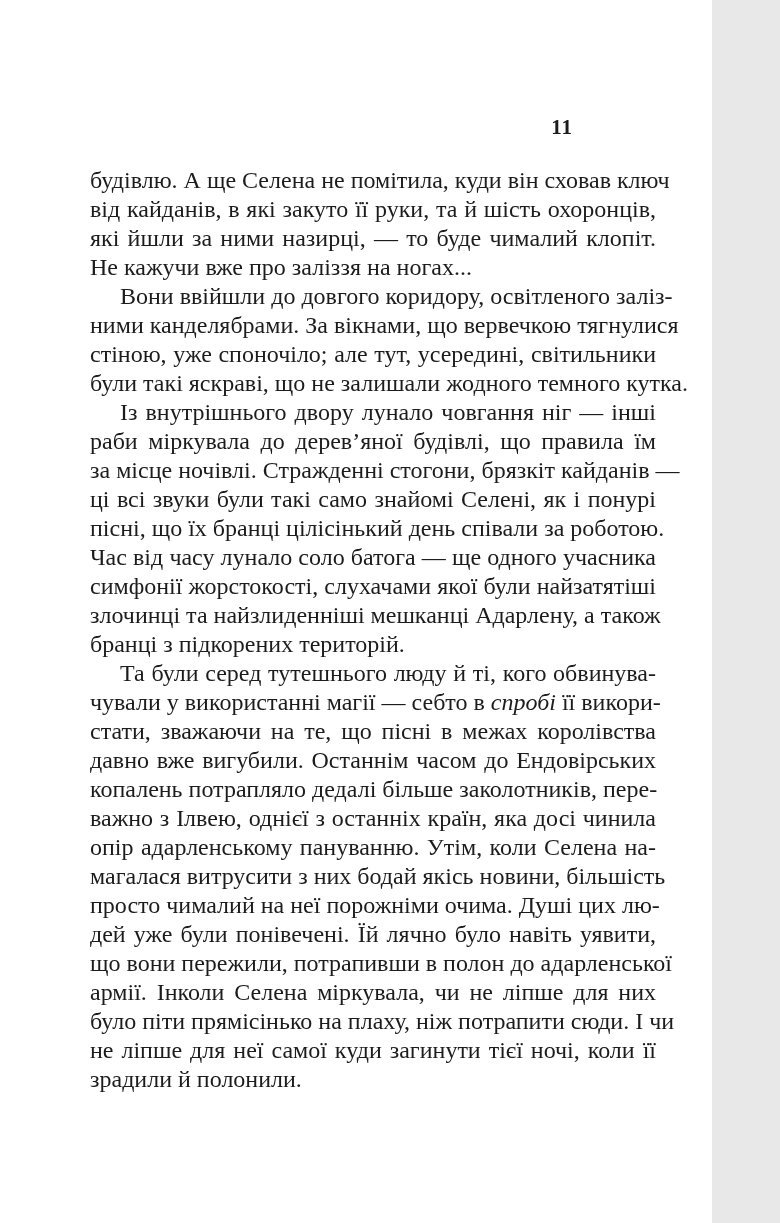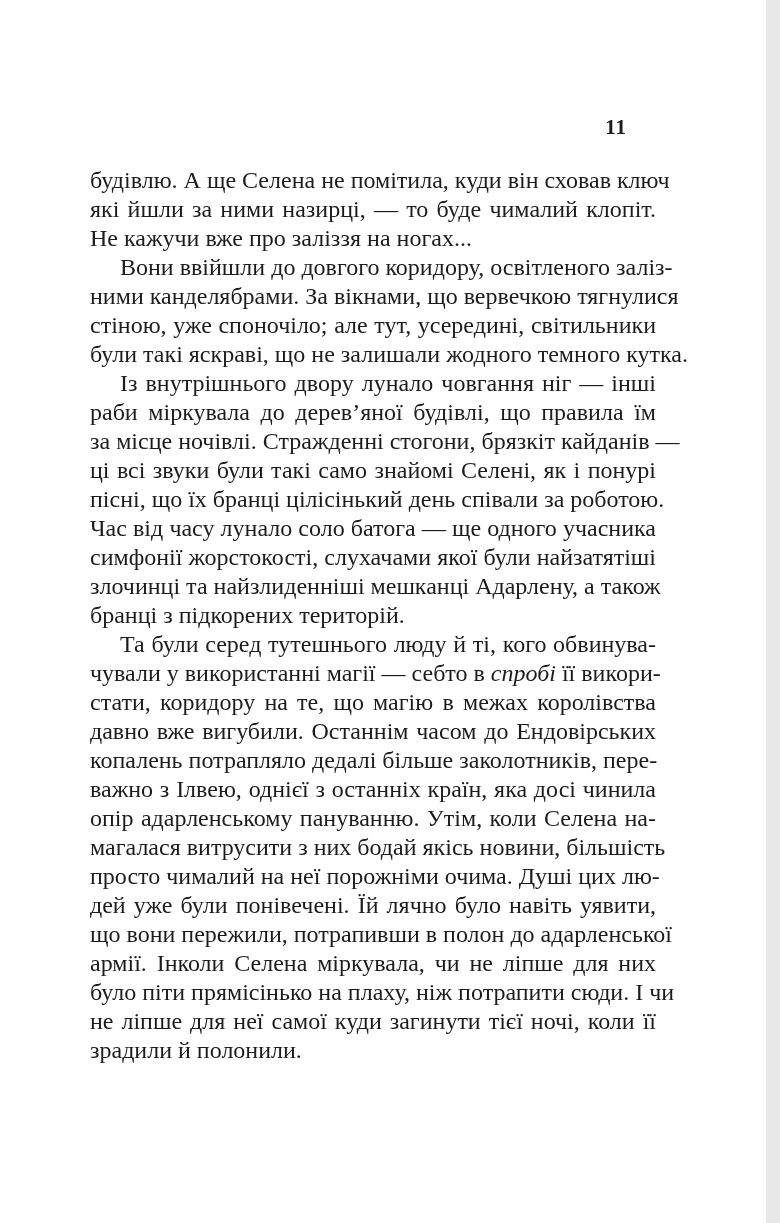--- a/index.html
+++ b/index.html
@@ -2,21 +2,21 @@
 <html><head>
 <meta charset="utf-8">
 <style>
   html, body {
     margin: 0;
     padding: 0;
     background: #e8e8e8;
   }
   .page {
     position: relative;
-    width: 766px;
+    width: 712px;
     height: 1223px;
     background: #ffffff;
     overflow: hidden;
     font-family: "Liberation Serif", "DejaVu Serif", serif;
     color: #1c1c1c;
   }
   .folio {
     position: absolute;
     top: 117px;
     right: 139px;
@@ -54,20 +54,21 @@
   }
 </style>
 </head>
 <body>
 
 <div class="page">
   <div class="folio">11</div>
   <div class="text-block" id="text-block">
       <div class="paragraph">
         <div class="line first">будівлю. А ще Селена не помітила, куди він сховав ключ</div>
+        <div class="line">від кайданів, в які закуто її руки, та й шість охоронців,</div>
         <div class="line">які йшли за ними назирці, — то буде чималий клопіт.</div>
         <div class="line last">Не кажучи вже про заліззя на ногах...</div>
       </div>
       <div class="paragraph indent">
         <div class="line first">Вони ввійшли до довгого коридору, освітленого заліз-</div>
         <div class="line">ними канделябрами. За вікнами, що вервечкою тягнулися</div>
         <div class="line">стіною, уже споночіло; але тут, усередині, світильники</div>
         <div class="line last">були такі яскраві, що не залишали жодного темного кутка.</div>
       </div>
       <div class="paragraph indent">
@@ -77,21 +78,21 @@
         <div class="line">ці всі звуки були такі само знайомі Селені, як і понурі</div>
         <div class="line">пісні, що їх бранці цілісінький день співали за роботою.</div>
         <div class="line">Час від часу лунало соло батога — ще одного учасника</div>
         <div class="line">симфонії жорстокості, слухачами якої були найзатятіші</div>
         <div class="line">злочинці та найзлиденніші мешканці Адарлену, а також</div>
         <div class="line last">бранці з підкорених територій.</div>
       </div>
       <div class="paragraph indent">
         <div class="line first">Та були серед тутешнього люду й ті, кого обвинува-</div>
         <div class="line">чували у використанні магії — себто в <i>спробі</i> її викори-</div>
-        <div class="line">стати, коридору на те, що магію в межах королівства</div>
+        <div class="line">стати, зважаючи на те, що пісні в межах королівства</div>
         <div class="line">давно вже вигубили. Останнім часом до Ендовірських</div>
         <div class="line">копалень потрапляло дедалі більше заколотників, пере-</div>
         <div class="line">важно з Ілвею, однієї з останніх країн, яка досі чинила</div>
         <div class="line">опір адарленському пануванню. Утім, коли Селена на-</div>
         <div class="line">магалася витрусити з них бодай якісь новини, більшість</div>
         <div class="line">просто чималий на неї порожніми очима. Душі цих лю-</div>
         <div class="line">дей уже були понівечені. Їй лячно було навіть уявити,</div>
         <div class="line">що вони пережили, потрапивши в полон до адарленської</div>
         <div class="line">армії. Інколи Селена міркувала, чи не ліпше для них</div>
         <div class="line">було піти прямісінько на плаху, ніж потрапити сюди. І чи</div>

